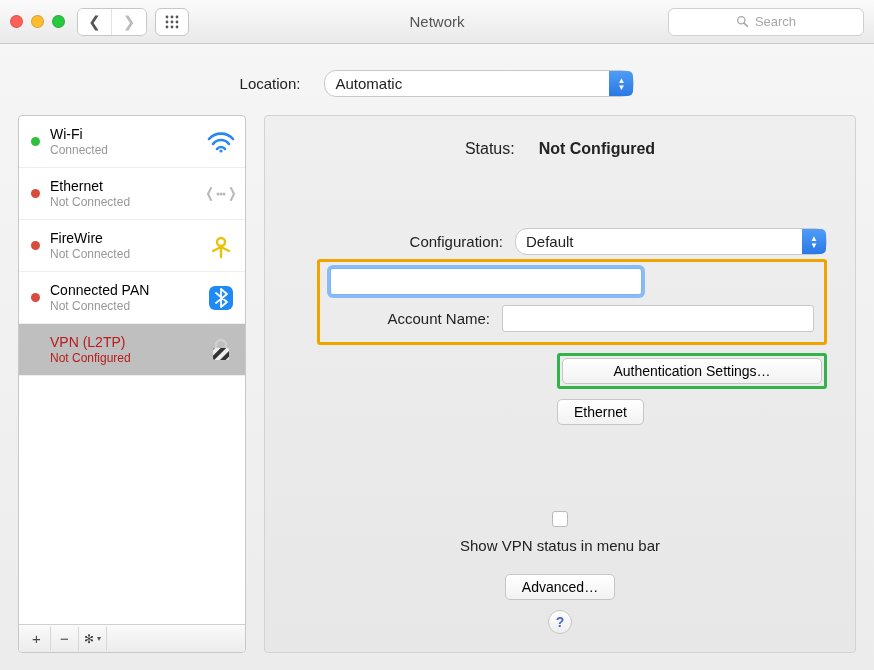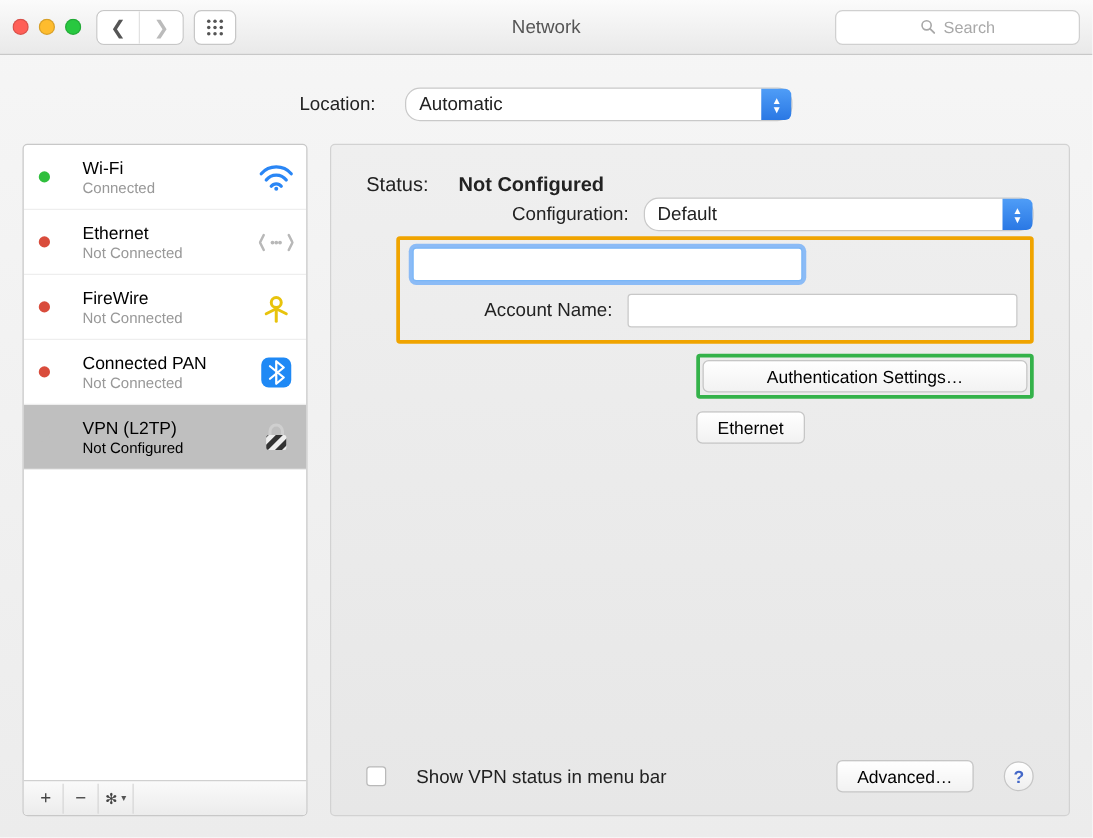--- a/index.html
+++ b/index.html
@@ -48,54 +48,54 @@
     border-top-right-radius:5px; border-bottom-right-radius:5px;
     display:flex; flex-direction:column; align-items:center; justify-content:center;
     color:#fff; font-size:8px; line-height:7px;
   }
 
   .content { display:flex; padding:0 18px 16px 18px; gap:18px; height:calc(100% - 44px - 72px); }
 
   
   .sidebar { width:228px; display:flex; flex-direction:column; border:1px solid #c8c8c8; border-radius:4px; background:#fff; overflow:hidden; }
   .list { flex:1; overflow:auto; }
-  .svc { display:flex; align-items:center; height:52px; border-bottom:1px solid #eee; padding:0 10px 0 12px; gap:26px; cursor:default; position:relative; }
+  .svc { display:flex; align-items:center; height:52px; border-bottom:1px solid #eee; padding:0 10px 0 12px; gap:10px; cursor:default; position:relative; }
   .svc .dot { width:9px; height:9px; border-radius:50%; flex:none; }
   .svc .txt { flex:1; min-width:0; }
   .svc .name { font-size:14px; color:#000; }
   .svc .sub  { font-size:12px; color:#989898; margin-top:1px; }
   .svc .ico { width:28px; height:28px; flex:none; display:flex; align-items:center; justify-content:center; }
   .svc.selected { background:#bfbfbf; color:#fff; }
-  .svc.selected .name, .svc.selected .sub { color:#000000; }
+  .svc.selected .name, .svc.selected .sub { color:#b91c1c; }
   .status-g{background:#2fbf3d;} .status-r{background:#d94c3c;}
 
   .listfoot { height:28px; border-top:1px solid #d0d0d0; background:linear-gradient(#fafafa,#ececec); display:flex; align-items:center; padding:0 4px; gap:0; }
   .footbtn { width:28px; height:24px; border:0; border-right:1px solid #d6d6d6; background:transparent; font-size:15px; color:#444; display:flex; align-items:center; justify-content:center; }
   .footbtn.gear { font-size:12px; position:relative; }
   .footbtn.gear::after{ content:"▾"; font-size:8px; margin-left:3px; color:#555; }
 
   
   .detail { flex:1; border:1px solid #d2d2d2; border-radius:4px; background:linear-gradient(#efefef,#e7e7e7); padding:24px 28px 18px 28px; display:flex; flex-direction:column; }
-  .statusline { display:flex; justify-content:flex-start; gap:24px; font-size:16px; }
+  .statusline { display:flex; justify-content:center; gap:24px; font-size:16px; margin-bottom:70px; }
   .statusline .v { font-weight:700; }
 
   .formarea { display:flex; flex-direction:column; align-items:flex-end; }
   .row { display:flex; align-items:center; gap:12px; margin-bottom:10px; }
   .row .lab { width:160px; text-align:right; font-size:15px; color:#222; }
   .macinput { width:312px; height:27px; border:1px solid #c8c8c8; border-radius:3px; background:#fff; padding:0 6px; font-size:14px; outline:none; }
   .macinput.focused { box-shadow:0 0 0 3px rgba(97,165,250,.7); border-color:#7ab6f7; }
 
   .hl-orange { border:3px solid #f0a400; border-radius:3px; padding:6px 10px 10px 10px; margin-top:-6px; }
   .hl-green  { border:3px solid #34b24a; border-radius:3px; padding:2px; display:inline-block; margin-top:8px; }
 
   .btn { height:26px; padding:0 16px; border:1px solid #c6c6c6; border-radius:5px;
          background:linear-gradient(#ffffff,#f2f2f2); font-size:14px; cursor:default; }
   .actioncol { margin-left:176px; display:flex; flex-direction:column; align-items:flex-start; gap:10px; }
 
-  .bottomrow { margin-top:auto; display:flex; align-items:center; gap:24px; padding-top:10px; }
+  .bottomrow { margin-top:auto; display:flex; align-items:center; gap:10px; padding-top:10px;flex-direction:column; }
   .cbx { width:16px; height:16px; border:1px solid #b9b9b9; border-radius:3px; background:#fff; }
   .helpbtn { width:24px; height:24px; border-radius:50%; border:1px solid #c6c6c6; background:linear-gradient(#fff,#eee); color:#4468c8; font-weight:700; font-size:14px; display:flex; align-items:center; justify-content:center; }
 </style>
 </head>
 <body>
 
 <div class="titlebar">
   <div class="traffic">
     <span class="red"></span>
     <span class="yellow"></span>

